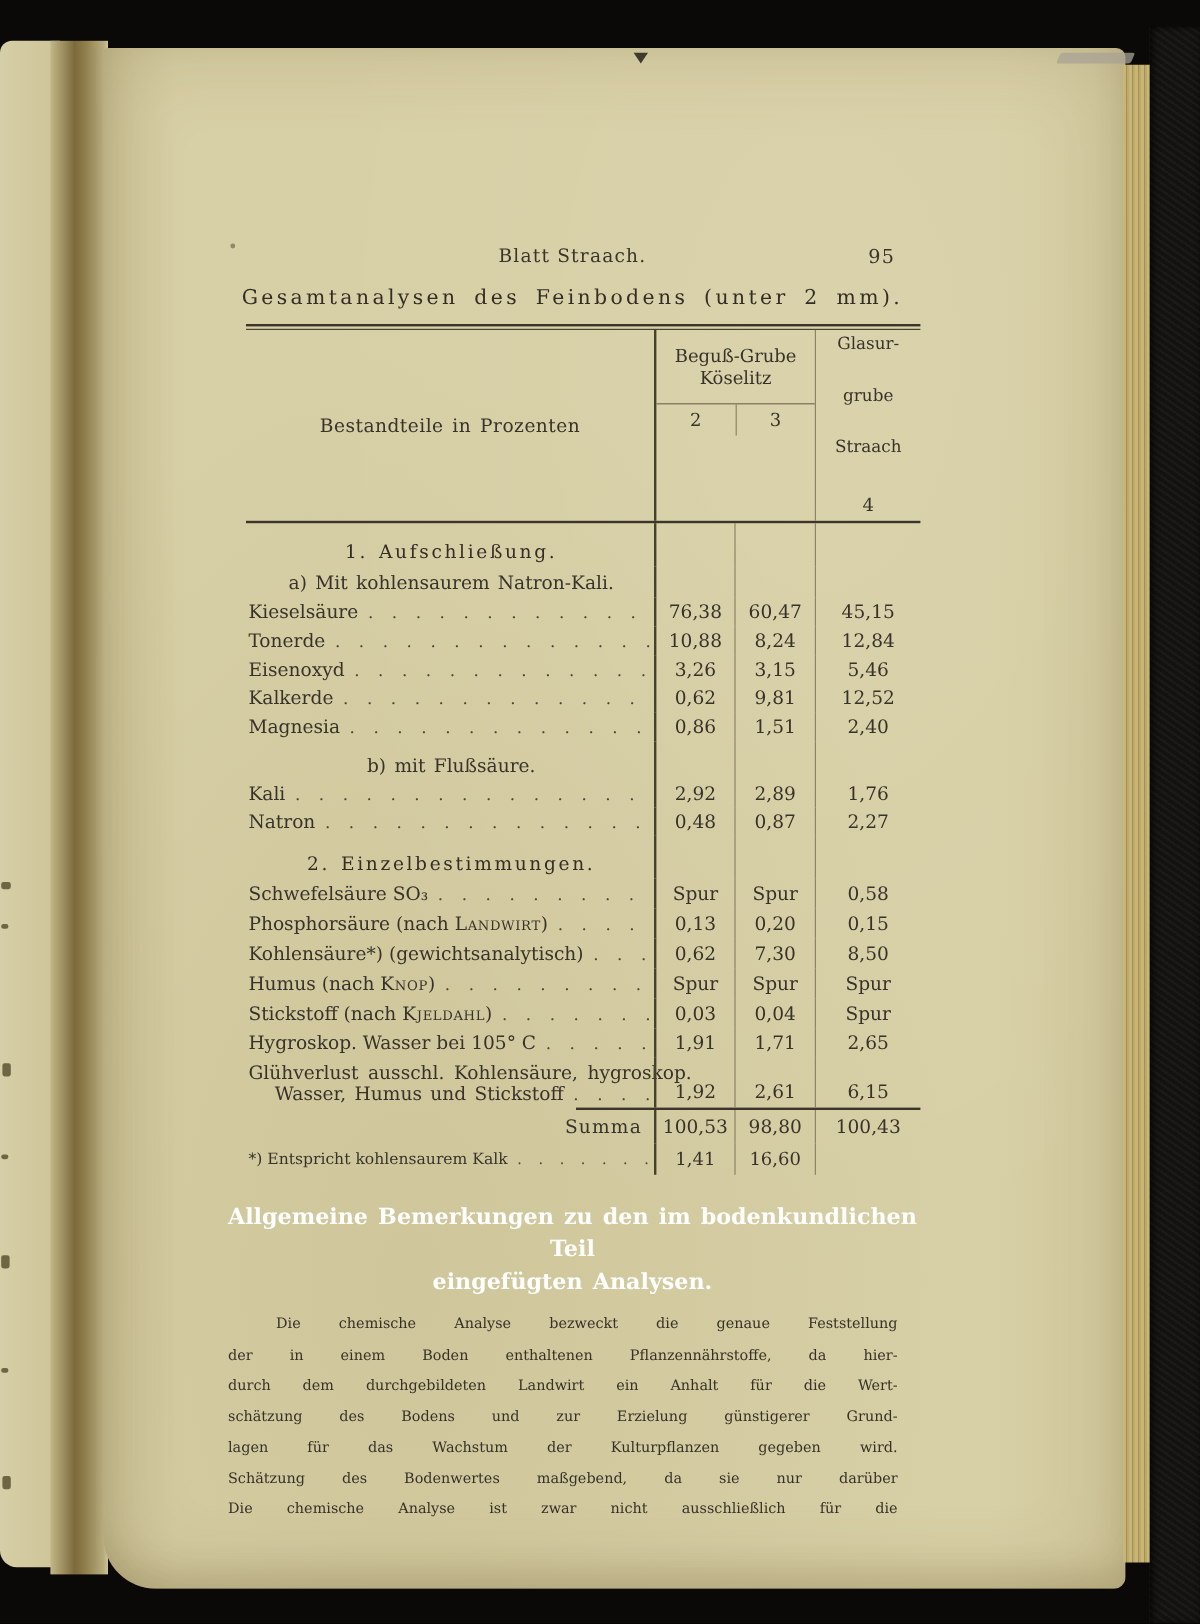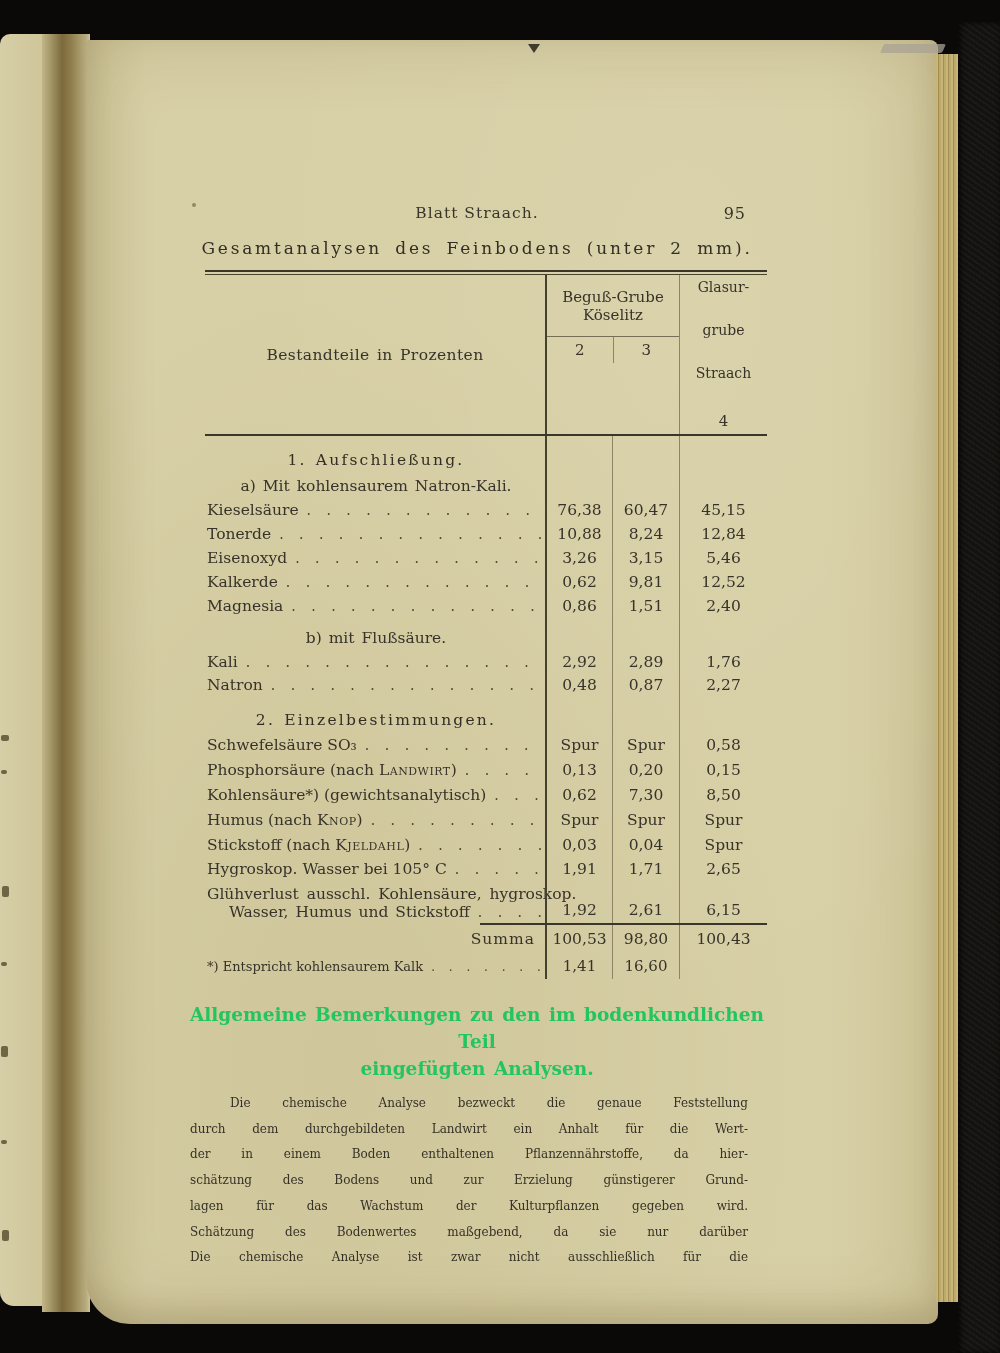--- a/index.html
+++ b/index.html
@@ -66,21 +66,21 @@
   .two .l1{font-size:15.5px;word-spacing:3px;}
   .two .l2row{display:flex;align-items:baseline;padding-left:22px;word-spacing:2px;}
   .two .cv{align-items:flex-end;padding-bottom:4px;}
   .prerule{margin-left:275px;border-top:2px solid #3b352a;height:0;}
   .sumrow .cl{justify-content:flex-end;padding-right:10px;letter-spacing:1px;}
   .fnrow .cl{font-size:13px;}
   .fnrow .dots::after{font-size:12px;word-spacing:10px;}
   .fnrow .cv{font-size:15px;}
   .sc{font-variant:small-caps;letter-spacing:.5px;}
   .remarks{margin-top:22px;text-align:center;font-weight:bold;font-size:18.5px;line-height:27px;
-           color:#22c55e;word-spacing:2px;}
+           color:#ffffff;word-spacing:2px;}
   .para{margin-top:9px;margin-left:2px;width:558px;font-size:12px;line-height:25.7px;color:#363127;}
   .pline{text-align:justify;text-align-last:justify;word-spacing:1px;}
   .pline.first{padding-left:40px;}
 </style>
 </head>
 <body>
 
 <div class="stage">
   <div class="facing"></div>
   <div class="gutter"></div>
@@ -308,22 +308,22 @@
       </div>
     </div>
 
     <div class="remarks">
       <div>Allgemeine Bemerkungen zu den im bodenkundlichen Teil</div>
       <div>eingefügten Analysen.</div>
     </div>
 
     <div class="para">
       <div class="pline first">Die chemische Analyse bezweckt die genaue Feststellung</div>
+      <div class="pline">der in einem Boden enthaltenen Pflanzennährstoffe, da hier-</div>
       <div class="pline">durch dem durchgebildeten Landwirt ein Anhalt für die Wert-</div>
-      <div class="pline">der in einem Boden enthaltenen Pflanzennährstoffe, da hier-</div>
       <div class="pline">schätzung des Bodens und zur Erzielung günstigerer Grund-</div>
       <div class="pline">lagen für das Wachstum der Kulturpflanzen gegeben wird.</div>
       <div class="pline">Schätzung des Bodenwertes maßgebend, da sie nur darüber</div>
       <div class="pline">Die chemische Analyse ist zwar nicht ausschließlich für die</div>
     </div>
 
   </div>
 </div>
 
 </body></html>

